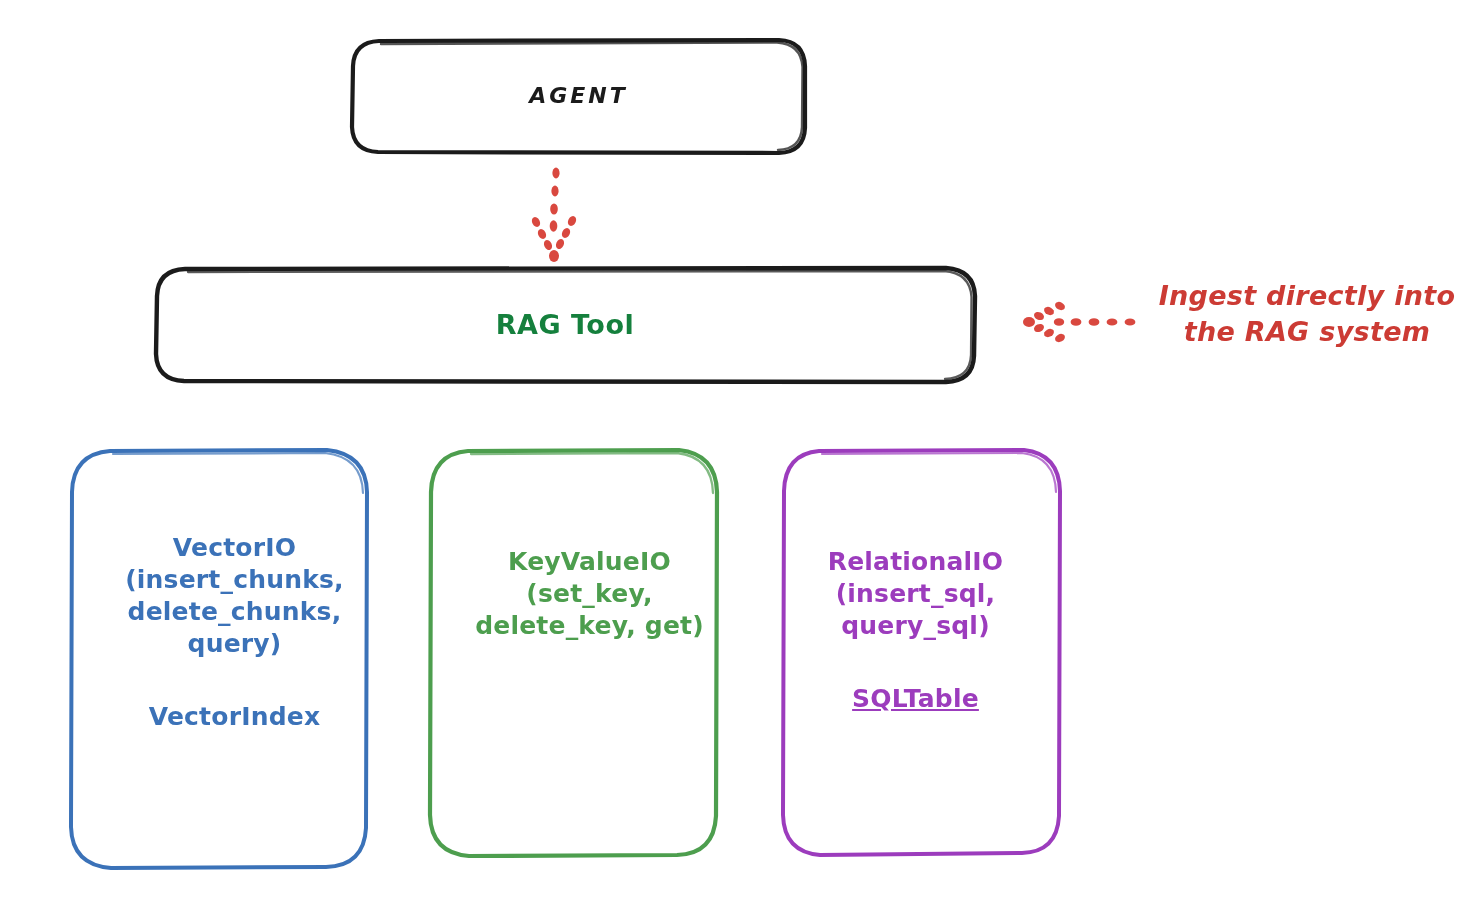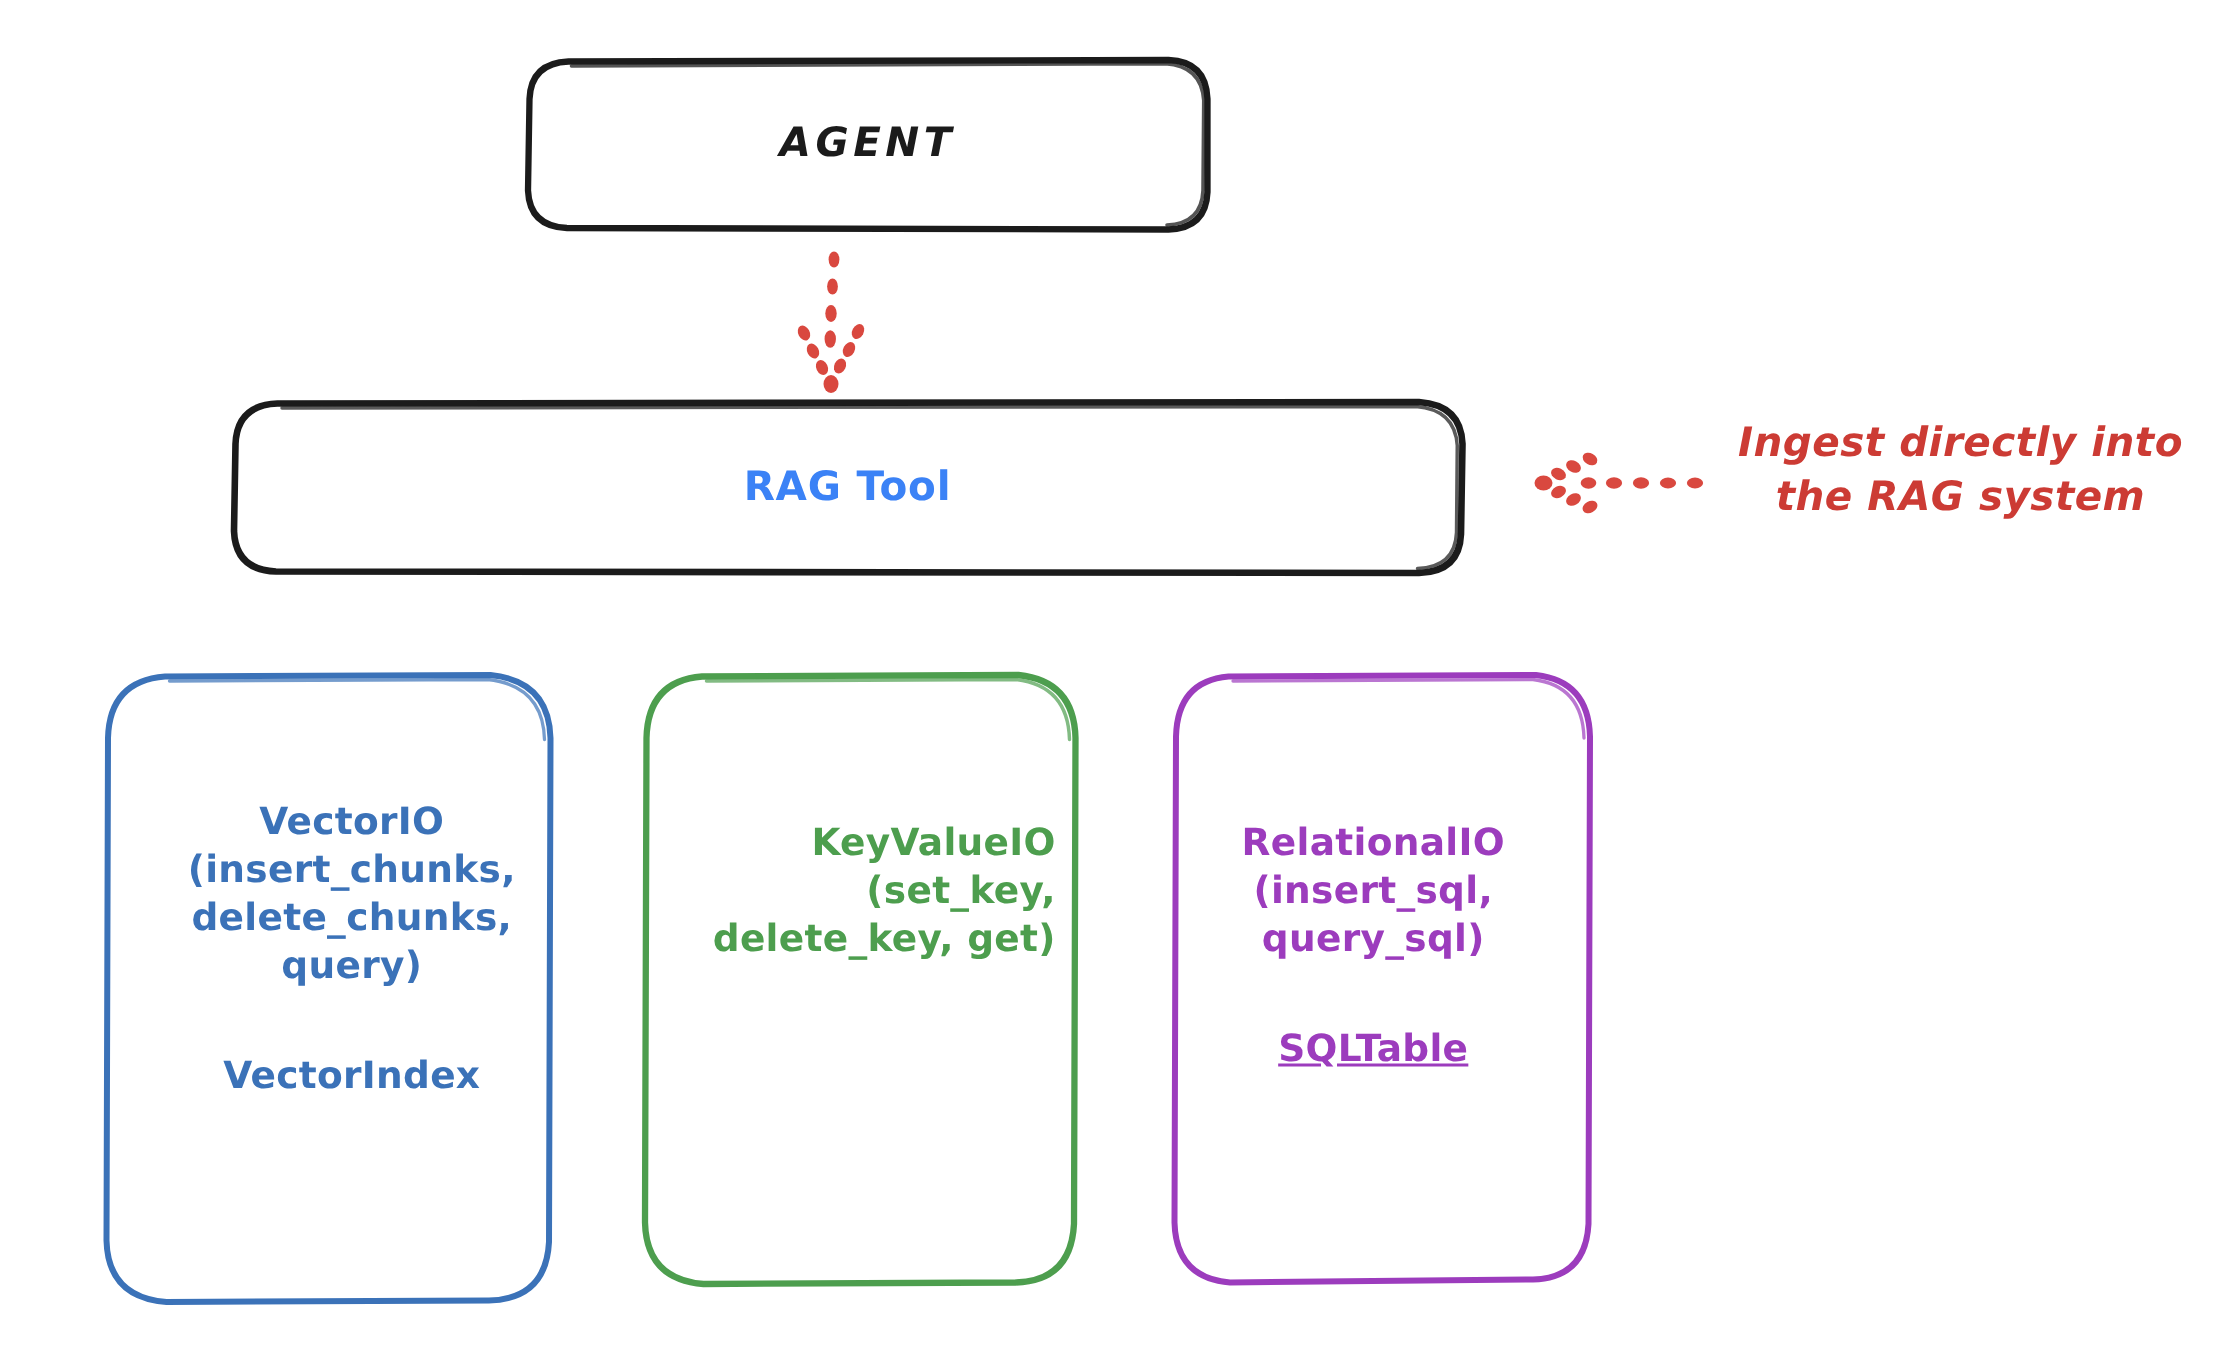--- a/index.html
+++ b/index.html
@@ -40,39 +40,39 @@
   }
 
   
   #node-agent {
     left: 352px;
     top: 40px;
     width: 453px;
     height: 113px;
   }
   #node-agent .node-label {
-    font-size: 27px;
+    font-size: 22px;
     font-style: italic;
     font-weight: 600;
     letter-spacing: 3px;
     color: #1b1b1b;
     font-family: "DejaVu Sans", sans-serif;
   }
 
   
   #node-ragtool {
     left: 155px;
     top: 268px;
     width: 820px;
     height: 114px;
   }
   #node-ragtool .node-label {
     font-size: 27px;
     font-weight: 600;
-    color: #3b82f6;
+    color: #15803d;
     letter-spacing: 0.5px;
   }
 
   
   #node-vector {
     left: 70px;
     top: 450px;
     width: 297px;
     height: 418px;
     color: #3b72b8;
@@ -95,21 +95,21 @@
   .provider-inner {
     position: absolute;
     left: 0;
     right: 0;
     display: flex;
     flex-direction: column;
     align-items: center;
     margin-left: 32px;
   }
   #node-vector .provider-inner  { top: 82px; }
-  #node-keyvalue .provider-inner { top: 96px; text-align: right; }
+  #node-keyvalue .provider-inner { top: 96px; }
   #node-relational .provider-inner { top: 96px; }
 
   .provider-api {
     font-size: 25px;
     font-weight: 600;
     line-height: 1.28;
     white-space: pre-line;
     letter-spacing: 0.2px;
   }
   .provider-index {

